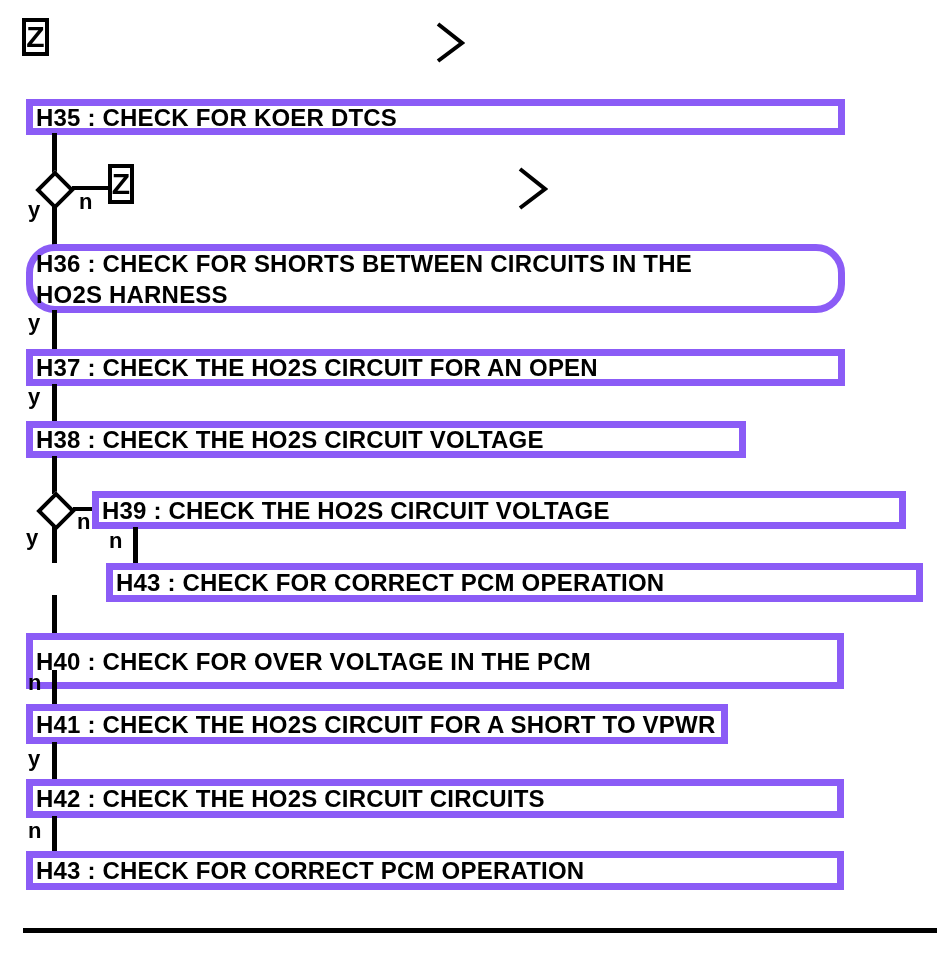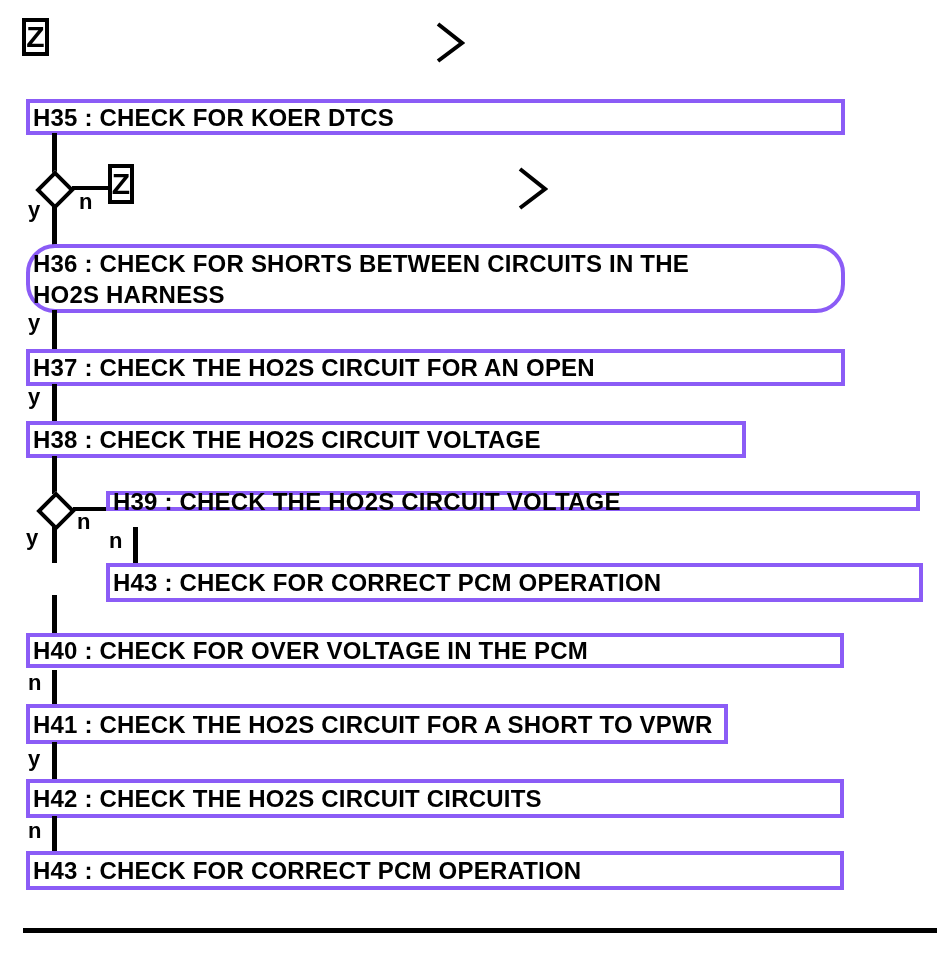--- a/index.html
+++ b/index.html
@@ -8,21 +8,21 @@
     width: 944px;
     height: 954px;
     background: #ffffff;
     font-family: "Liberation Sans", sans-serif;
     color: #000000;
     overflow: hidden;
   }
   .step {
     position: absolute;
     box-sizing: border-box;
-    border: 4px solid #8b5cf6;
+    border: 7px solid #8b5cf6;
     background: #ffffff;
     display: flex;
     flex-direction: column;
     justify-content: center;
     padding-left: 3px;
     font-weight: bold;
     font-size: 24px;
     letter-spacing: 0.2px;
     line-height: 31px;
     white-space: nowrap;
@@ -104,34 +104,34 @@
 
   <div class="step" style="left:26px; top:421px; width:720px; height:37px;">
     <span class="step-line">H38 : CHECK THE HO2S CIRCUIT VOLTAGE</span>
   </div>
   <div class="vline" style="left:52px; top:456px; width:5px; height:38px;"></div>
   <div class="diamond" style="left:42px; top:497px;"></div>
   <span class="blabel" style="left:26px; top:527px;">y</span>
   <span class="blabel" style="left:77px; top:511px;">n</span>
   <div class="hline" style="left:73px; top:507px; width:36px; height:4px;"></div>
 
-  <div class="step" style="left:106px; top:491px; width:814px; height:20px;">
+  <div class="step" style="left:92px; top:491px; width:814px; height:38px;">
     <span class="step-line">H39 : CHECK THE HO2S CIRCUIT VOLTAGE</span>
   </div>
   <span class="blabel" style="left:109px; top:530px;">n</span>
   <div class="vline" style="left:133px; top:527px; width:5px; height:38px;"></div>
 
   <div class="step" style="left:106px; top:563px; width:817px; height:39px;">
     <span class="step-line">H43 : CHECK FOR CORRECT PCM OPERATION</span>
   </div>
 
   <div class="vline" style="left:52px; top:526px; width:5px; height:37px;"></div>
   <div class="vline" style="left:52px; top:595px; width:5px; height:40px;"></div>
 
-  <div class="step" style="left:26px; top:633px; width:818px; height:35px;">
+  <div class="step" style="left:26px; top:633px; width:818px; height:56px;">
     <span class="step-line">H40 : CHECK FOR OVER VOLTAGE IN THE PCM</span>
   </div>
   <span class="blabel" style="left:28px; top:672px;">n</span>
   <div class="vline" style="left:52px; top:670px; width:5px; height:37px;"></div>
 
   <div class="step" style="left:26px; top:704px; width:702px; height:40px;">
     <span class="step-line">H41 : CHECK THE HO2S CIRCUIT FOR A SHORT TO VPWR</span>
   </div>
   <span class="blabel" style="left:28px; top:748px;">y</span>
   <div class="vline" style="left:52px; top:742px; width:5px; height:40px;"></div>

